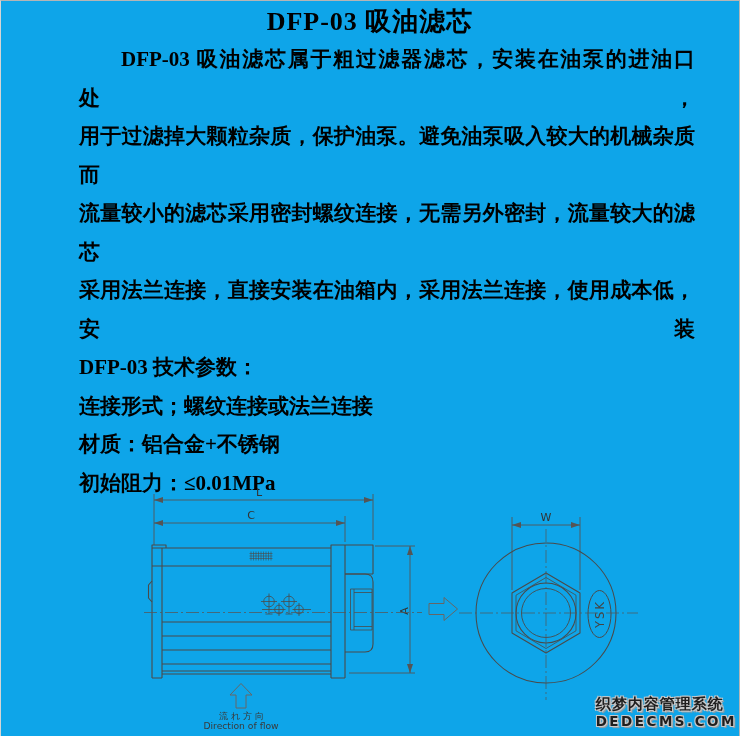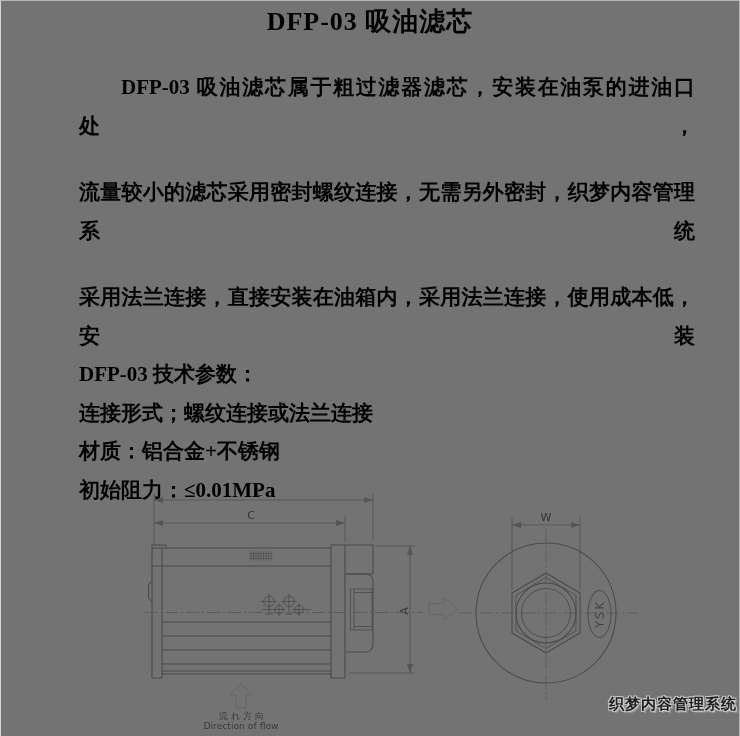--- a/index.html
+++ b/index.html
@@ -1,19 +1,19 @@
 <!DOCTYPE html>
 <html><head>
 <meta charset="utf-8">
 <style>
   html,body{margin:0;padding:0;background:#fff;}
   .page{
     position:relative;
     width:740px;height:736px;
-    background:#737373;
+    background:#0ea5e9;
     border-top:1px solid #b5b5b5;
     border-left:1px solid #d5d5d5;
     border-right:1px solid #b5b5b5;
     box-sizing:border-box;
     overflow:hidden;
     font-family:"Liberation Serif","DejaVu Serif",serif;
     color:#000;
   }
   .doc-title{
     position:absolute;top:4px;left:0;width:100%;
@@ -23,21 +23,20 @@
   }
   .text-block{
     position:absolute;top:39px;left:78px;width:616px;
     font-size:21px;line-height:38.5px;font-weight:600;
   }
   .line{white-space:nowrap;}
   .just{
     white-space:normal;
     text-align:justify;
     text-align-last:justify;
-    margin-top:28px;
   }
   .ind{text-indent:2em;}
   .drawing{
     position:absolute;left:0;top:478px;width:740px;height:258px;
   }
   .watermark{
     position:absolute;right:2px;top:694px;
     text-align:left;
     font-family:"DejaVu Sans","Liberation Sans",sans-serif;
     font-weight:bold;color:#1f1f1f;
@@ -49,21 +48,22 @@
 </style>
 </head>
 <body>
 
 <div class="page">
 
   <div class="doc-title">DFP-03 吸油滤芯</div>
 
   <div class="text-block">
     <div class="line just ind">DFP-03 吸油滤芯属于粗过滤器滤芯，安装在油泵的进油口处，</div>
-    <div class="line just">流量较小的滤芯采用密封螺纹连接，无需另外密封，织梦内容管理系统</div>
+    <div class="line just">用于过滤掉大颗粒杂质，保护油泵。避免油泵吸入较大的机械杂质而</div>
+    <div class="line just">流量较小的滤芯采用密封螺纹连接，无需另外密封，流量较大的滤芯</div>
     <div class="line just">采用法兰连接，直接安装在油箱内，采用法兰连接，使用成本低，安装</div>
     <div class="line">DFP-03 技术参数：</div>
     <div class="line">连接形式；螺纹连接或法兰连接</div>
     <div class="line">材质：铝合金+不锈钢</div>
     <div class="line">初始阻力：≤0.01MPa</div>
   </div>
 
   <svg class="drawing" viewBox="0 478 740 258" width="740" height="258" xmlns="http://www.w3.org/2000/svg">
 
     <g stroke="#555" stroke-width="0.9" fill="none">
@@ -152,15 +152,16 @@
 
     <g>
       <path d="M235 707 V694 H229 L240 682.5 L251 694 H245 V707 Z" stroke="#666" stroke-width="1" fill="none" stroke-linejoin="round"></path>
       <text x="242" y="717.5" font-size="9" letter-spacing="3" fill="#3a3a3a" text-anchor="middle">流れ方向</text>
       <text x="240" y="727.5" font-size="9.2" fill="#3a3a3a" text-anchor="middle">Direction of flow</text>
     </g>
   </svg>
 
   <div class="watermark">
     <div class="wm1">织梦内容管理系统</div>
+    <div class="wm2">DEDECMS.COM</div>
   </div>
 
 </div>
 
 </body></html>

